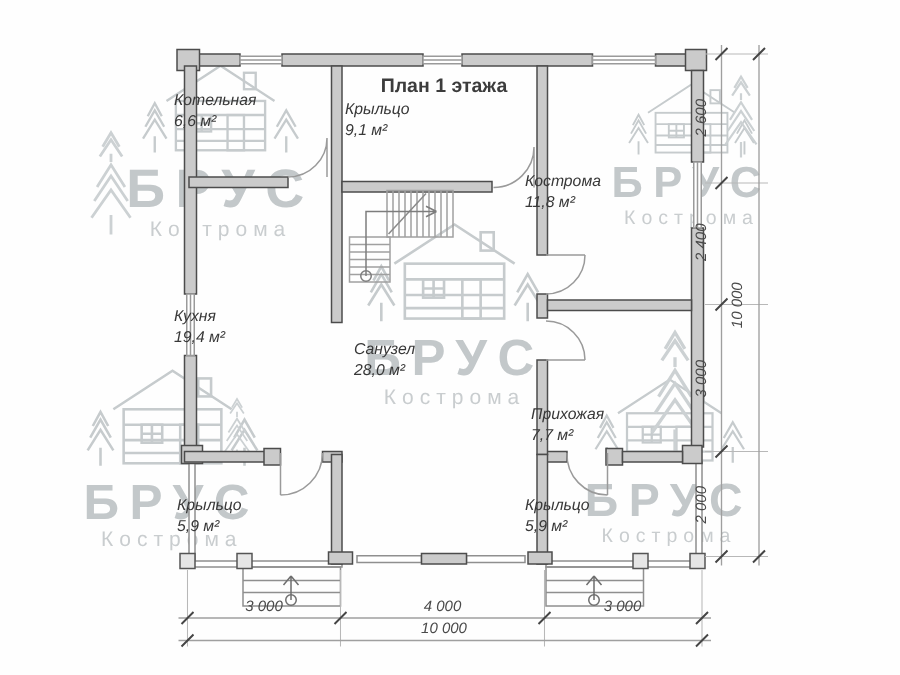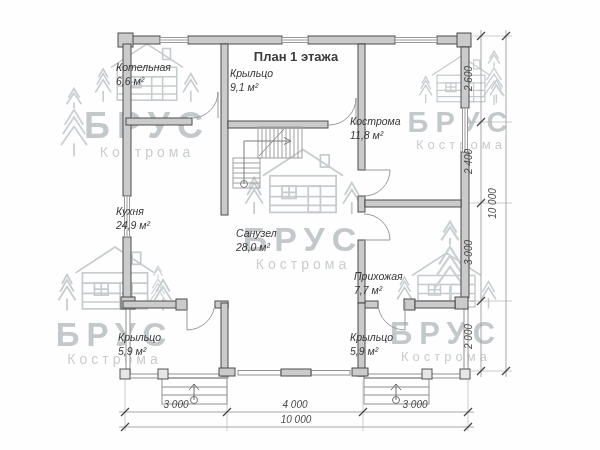--- a/index.html
+++ b/index.html
@@ -238,21 +238,21 @@
   <div class="room-label" style="left:230px;top:67px">
     <div>Крыльцо</div>
     <div>9,1 м²</div>
   </div>
   <div class="room-label" style="left:350px;top:115px">
     <div>Кострома</div>
     <div>11,8 м²</div>
   </div>
   <div class="room-label" style="left:116px;top:205px">
     <div>Кухня</div>
-    <div>24,9 м²</div>
+    <div>19,4 м²</div>
   </div>
   <div class="room-label" style="left:236px;top:227px">
     <div>Санузел</div>
     <div>28,0 м²</div>
   </div>
   <div class="room-label" style="left:354px;top:270px">
     <div>Прихожая</div>
     <div>7,7 м²</div>
   </div>
   <div class="room-label" style="left:118px;top:331px">

